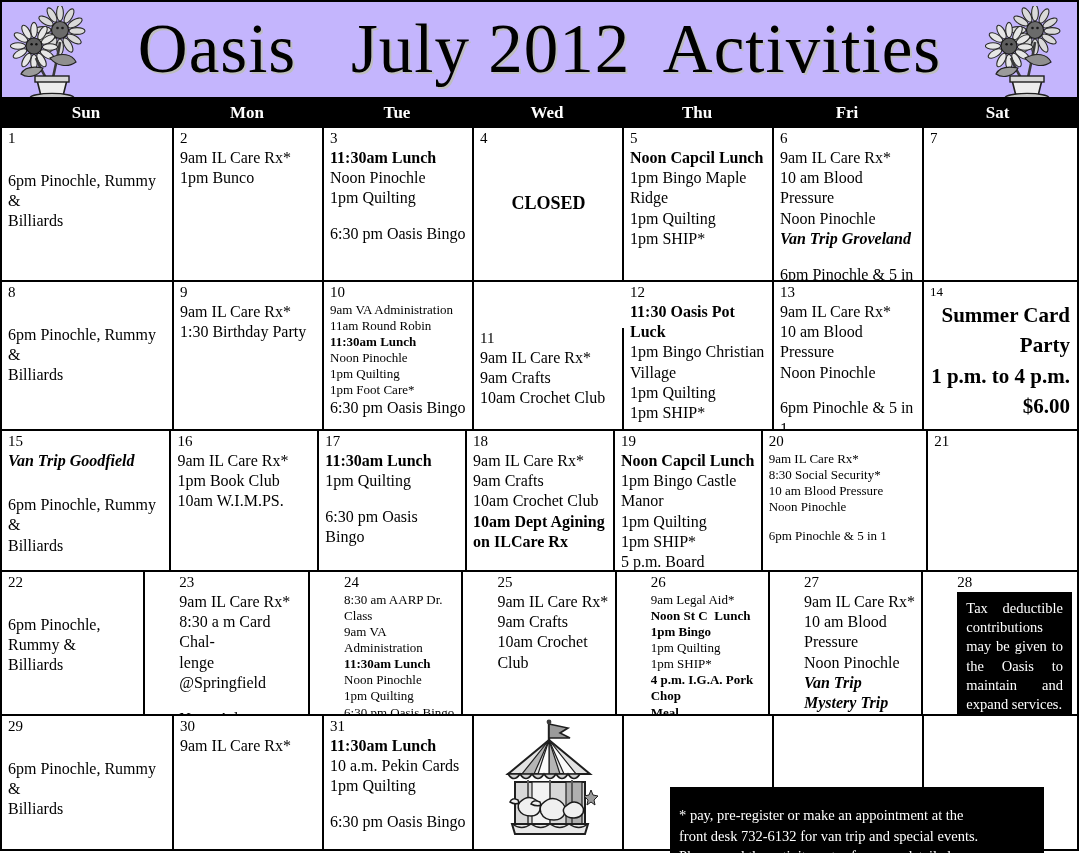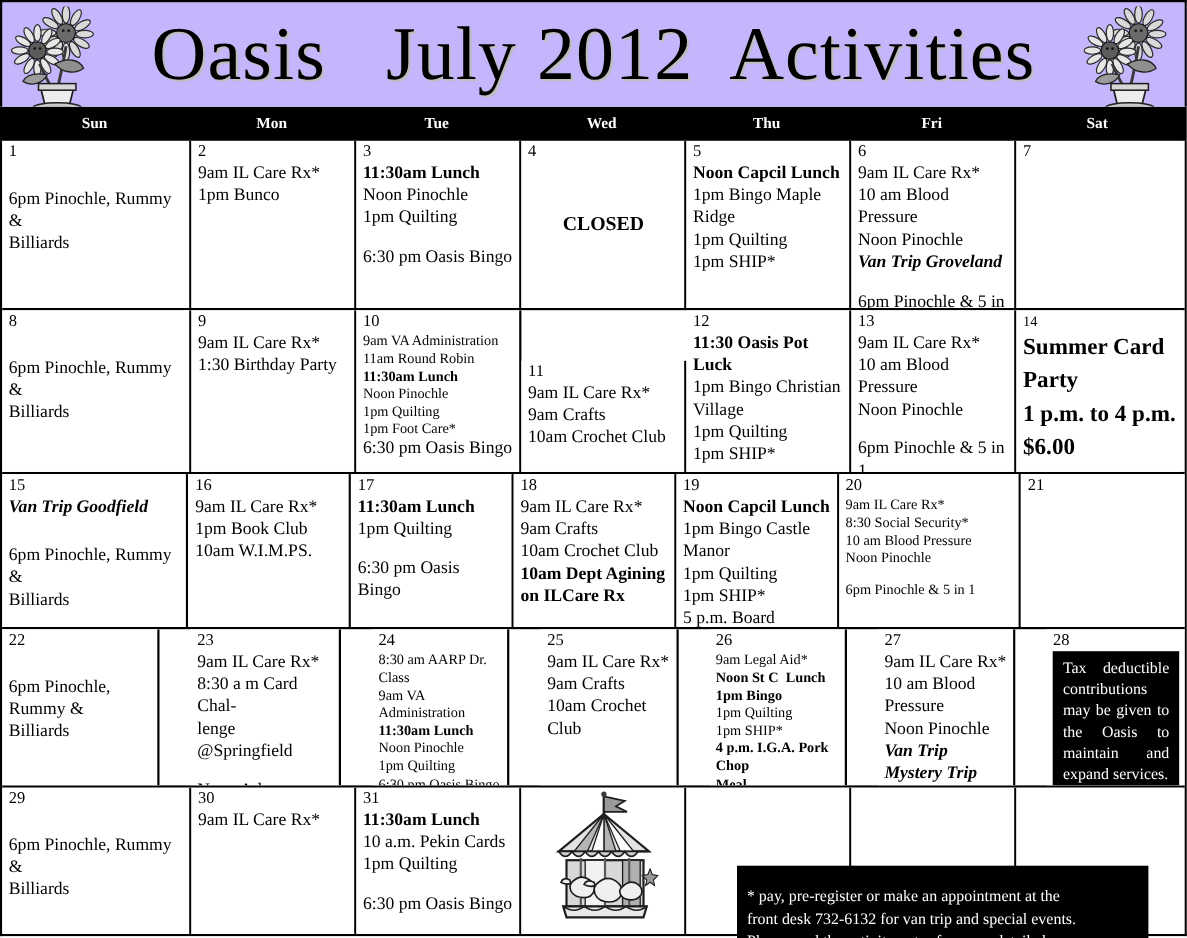--- a/index.html
+++ b/index.html
@@ -56,21 +56,21 @@
   .dow-row {
     display: flex;
     background: #000;
     height: 31px;
     align-items: center;
   }
   .dow-cell {
     flex: 0 0 auto;
     color: #fff;
     font-weight: bold;
-    font-size: 14px;
+    font-size: 17px;
     text-align: center;
     font-family: "Liberation Serif", "DejaVu Serif", serif;
     line-height: 31px;
   }
 
   
   .cal-grid {
     border-left: 2px solid #000;
     border-right: 2px solid #000;
     border-bottom: 2px solid #000;
@@ -112,21 +112,21 @@
   .ev.gap-lg { margin-top: 1.5em; }
 
   
   .closed-block {
     font-weight: bold;
     font-size: 18px;
     text-align: center;
     margin-top: 46px;
   }
   .big-center {
-    text-align: left;
+    text-align: right;
     font-weight: bold;
     font-size: 21px;
     line-height: 1.45;
     margin-top: 0;
   }
 
   
   .invert-box {
     background: #000;
     color: #fff;

